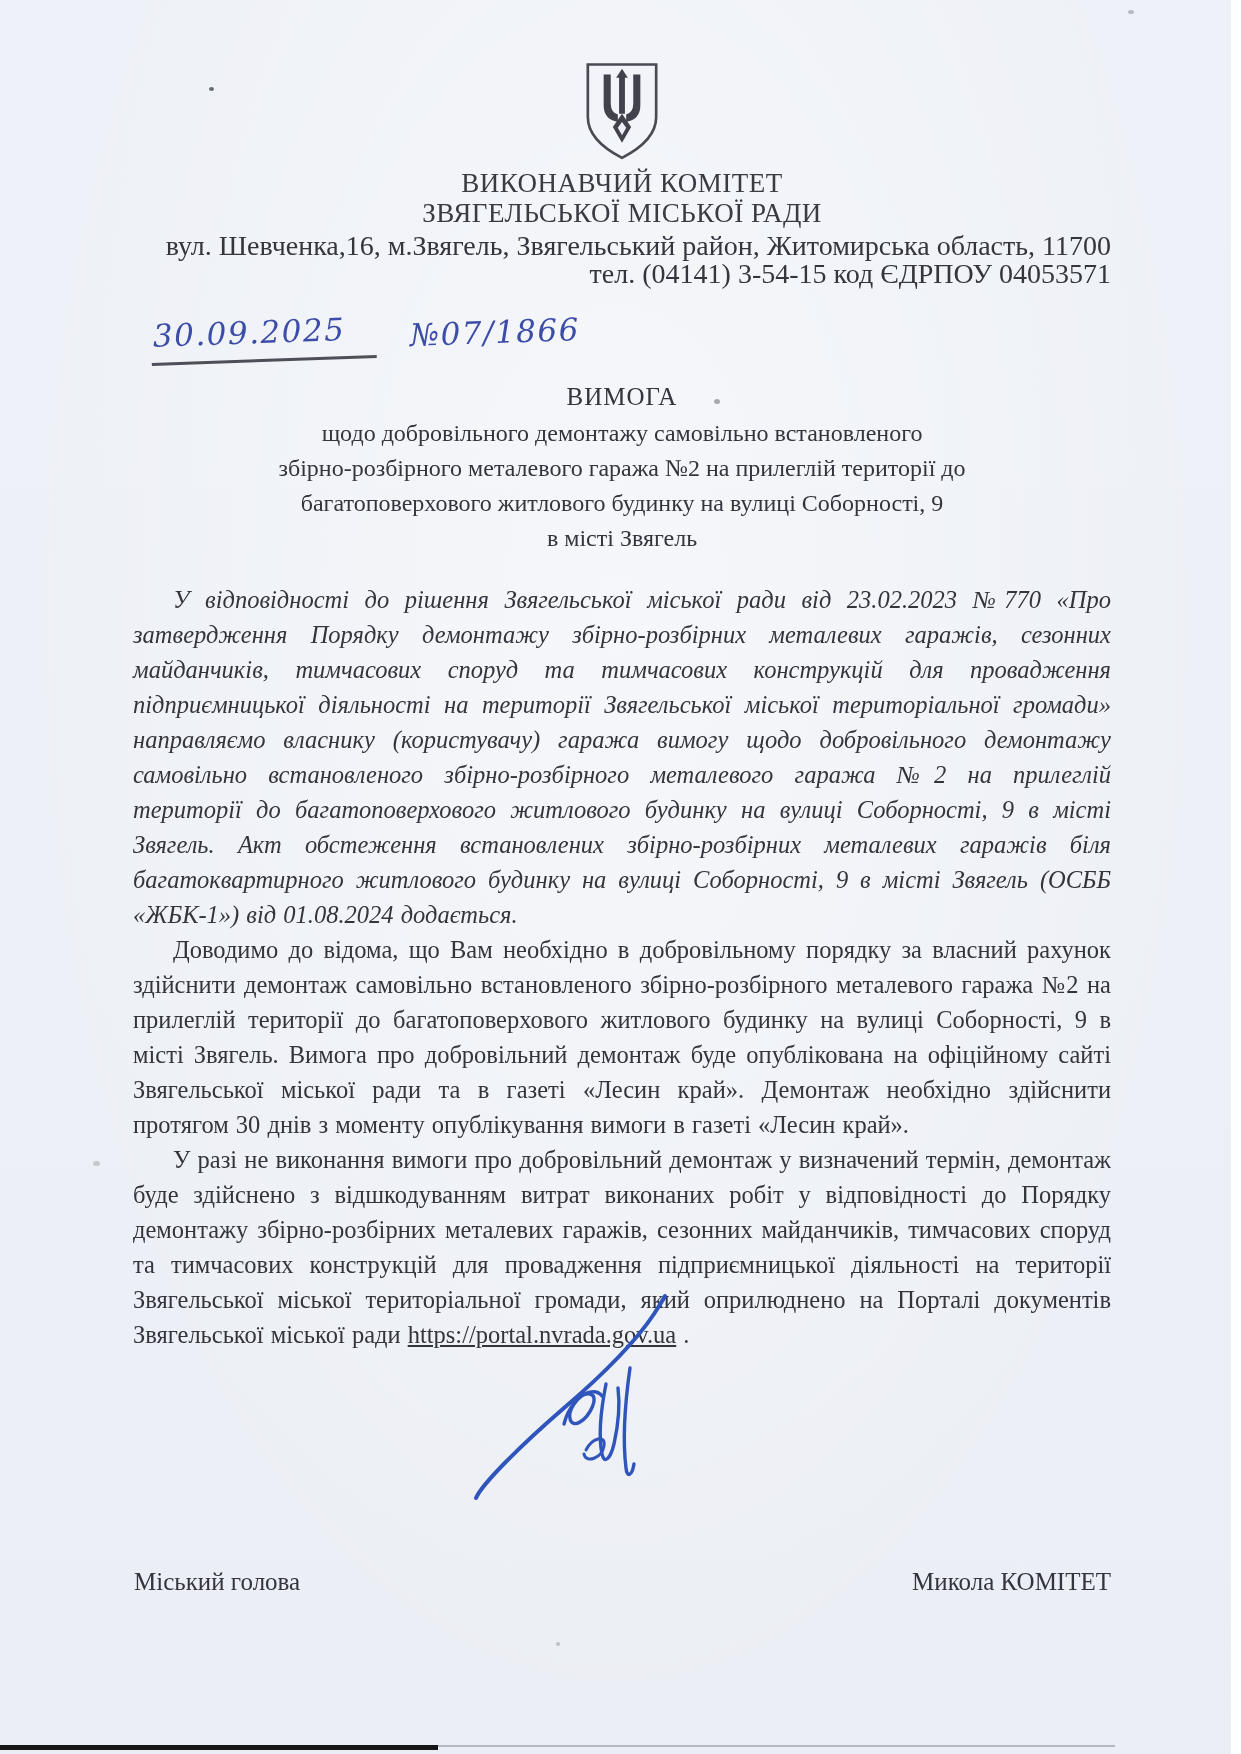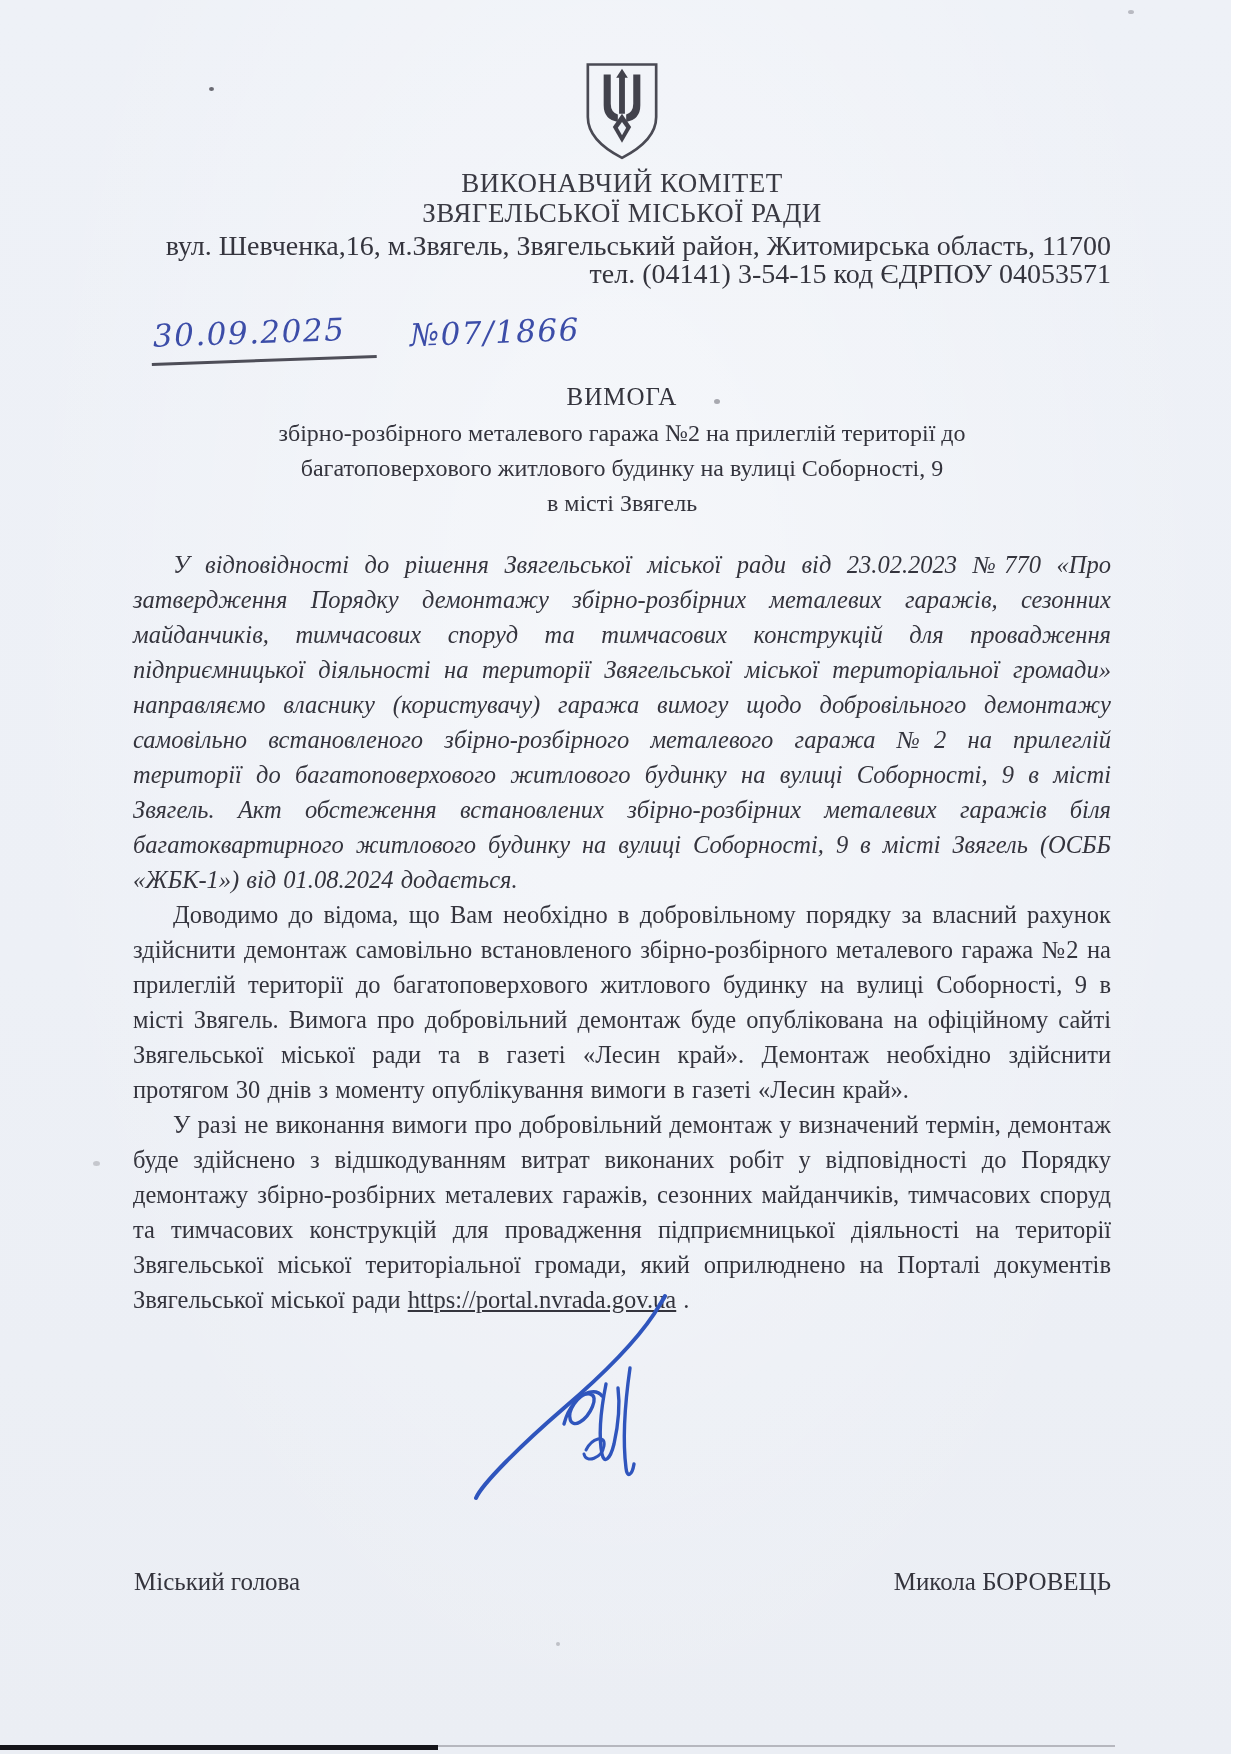--- a/index.html
+++ b/index.html
@@ -78,20 +78,21 @@
     <div class="addr">вул. Шевченка,16, м.Звягель, Звягельський район, Житомирська область, 11700</div>
     <div class="phone">тел. (04141) 3-54-15 код ЄДРПОУ 04053571</div>
 
     <div class="ref-row">
       <span class="hw date">30.09.2025</span>
       <span class="hw num">№07/1866</span>
     </div>
 
     <div class="title-block">
       <div class="heading">ВИМОГА</div>
+      <div class="sub">щодо добровільного демонтажу самовільно встановленого</div>
       <div class="sub">збірно-розбірного металевого гаража №2 на прилеглій території до</div>
       <div class="sub">багатоповерхового житлового будинку на вулиці Соборності, 9</div>
       <div class="sub">в місті Звягель</div>
     </div>
 
     <p class="body-p first">У відповідності до рішення Звягельської міської ради від 23.02.2023 №770 «Про затвердження Порядку демонтажу збірно-розбірних металевих гаражів, сезонних майданчиків, тимчасових споруд та тимчасових конструкцій для провадження підприємницької діяльності на території Звягельської міської територіальної громади» направляємо власнику (користувачу) гаража вимогу щодо добровільного демонтажу самовільно встановленого збірно-розбірного металевого гаража №2 на прилеглій території до багатоповерхового житлового будинку на вулиці Соборності, 9 в місті Звягель. Акт обстеження встановлених збірно-розбірних металевих гаражів біля багатоквартирного житлового будинку на вулиці Соборності, 9 в місті Звягель (ОСББ «ЖБК-1») від 01.08.2024 додається.</p>
     <p class="body-p">Доводимо до відома, що Вам необхідно в добровільному порядку за власний рахунок здійснити демонтаж самовільно встановленого збірно-розбірного металевого гаража №2 на прилеглій території до багатоповерхового житлового будинку на вулиці Соборності, 9 в місті Звягель. Вимога про добровільний демонтаж буде опублікована на офіційному сайті Звягельської міської ради та в газеті «Лесин край». Демонтаж необхідно здійснити протягом 30 днів з моменту опублікування вимоги в газеті «Лесин край».</p>
     <p class="body-p"><span>У разі не виконання вимоги про добровільний демонтаж у визначений термін, демонтаж буде здійснено з відшкодуванням витрат виконаних робіт у відповідності до Порядку демонтажу збірно-розбірних металевих гаражів, сезонних майданчиків, тимчасових споруд та тимчасових конструкцій для провадження підприємницької діяльності на території Звягельської міської територіальної громади, який оприлюднено на Порталі документів Звягельської міської ради </span><a class="plink">https://portal.nvrada.gov.ua</a><span> .</span></p>
 
   </div>
@@ -99,19 +100,19 @@
   <svg class="signature" width="212" height="218" viewBox="0 0 212 218" fill="none" stroke="#2f55bd" stroke-linecap="round" stroke-linejoin="round">
     <path d="M8 206 C14 192 52 154 96 116 C138 80 170 46 186 22 C191 14 195 8 197 4" stroke-width="4"></path>
     <path d="M96 132 C100 116 112 100 122 102 C132 104 122 124 112 130 C102 136 98 124 106 112 C114 100 128 96 134 104" stroke-width="3.4"></path>
     <path d="M138 92 C134 112 130 142 134 162 C136 172 142 168 146 152 C150 134 152 112 150 96" stroke-width="3.4"></path>
     <path d="M162 76 C158 104 154 144 158 176 C159 186 164 184 166 172" stroke-width="3.4"></path>
     <path d="M118 158 C124 146 138 142 136 154 C134 166 118 172 116 162" stroke-width="3"></path>
   </svg>
 
   <div class="sig-row">
     <span>Міський голова</span>
-    <span>Микола БОРОВЕЦЬ</span>
+    <span>Микола КОМІТЕТ</span>
   </div>
 
   <div class="scan-edge-faint"></div>
   <div class="scan-edge-strong"></div>
 
 </div>
 
 </body></html>

